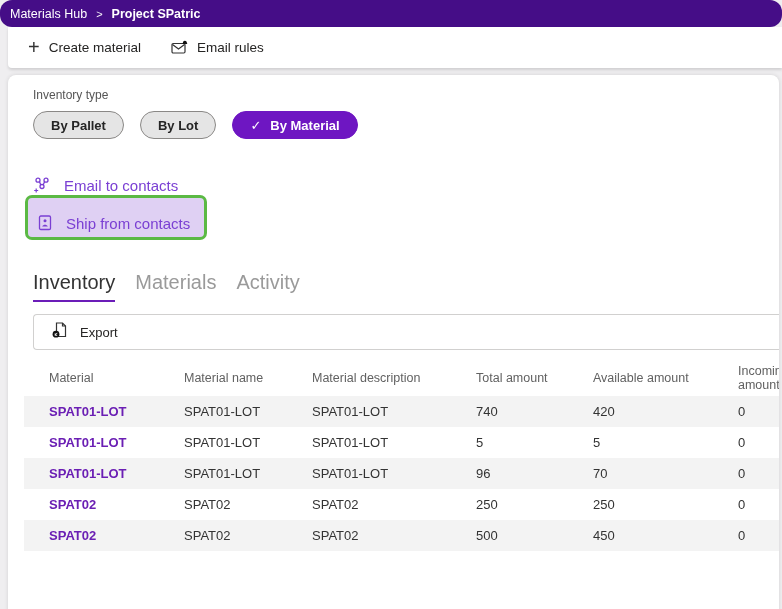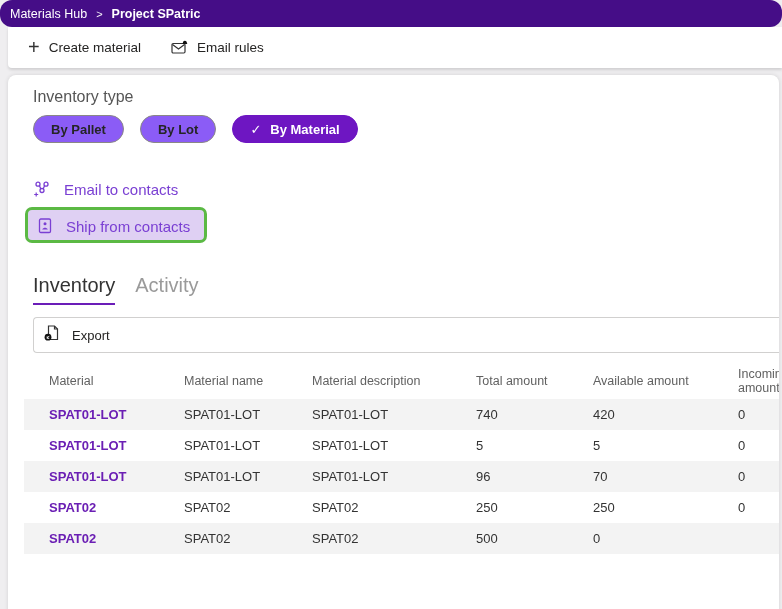--- a/index.html
+++ b/index.html
@@ -46,64 +46,64 @@
     overflow: hidden;
   }
 
   .page-title {
     margin: 26px 0 0 25px;
     font-size: 27px; font-weight: 400;
     color: var(--title);
     letter-spacing: -0.2px;
   }
 
-  .inv-type-label { margin: 13px 0 0 25px; font-size: 16px; color: #555; }
+  .inv-type-label { margin: 13px 0 0 25px; font-size: 12px; color: #555; }
 
   .pill-row { display: flex; gap: 16px; margin: 9px 0 0 25px; }
   .pill {
     height: 28px; border-radius: 14px;
     display: inline-flex; align-items: center; justify-content: center;
     padding: 0 17px;
     border: 1px solid #8a8886;
-    background: #8b5cf6;
+    background: #e5e5e5;
     font-size: 13px; font-weight: 700; color: #252525;
     cursor: pointer;
   }
   .pill.selected {
     background: var(--selected-pill-bg);
     border-color: var(--selected-pill-bg);
     color: #fff; gap: 9px;
   }
   .pill.selected .check-glyph { font-size: 13px; font-weight: 400; }
 
   .link-row { display: flex; align-items: center; gap: 13px; margin: 37px 0 0 25px; color: var(--link); font-size: 15px; cursor: pointer; width: max-content; }
   .link-row .lnk-icon svg { display: block; }
 
   .highlight-box {
-    margin: 9px 0 0 17px;
+    margin: 1px 0 0 17px;
     width: max-content;
     border: 3px solid var(--highlight-border);
     border-radius: 7px;
     background: var(--highlight-bg);
-    padding: 5px 10px 3px 5px;
+    padding: 14px 10px 3px 5px;
   }
   .highlight-box .link-row { margin: 0; padding: 2px 4px; }
 
   .tabs { display: flex; gap: 20px; margin: 31px 0 0 25px; align-items: flex-end; }
   .tab { font-size: 20px; color: #9a9a9a; padding-bottom: 6px; cursor: pointer; border-bottom: 2.5px solid transparent; }
   .tab.active { color: #333; border-bottom-color: var(--tab-underline); }
 
   .export-bar {
     margin: 12px 0 0 25px; margin-right: -2px;
     height: 36px;
     border: 1px solid #d1d0cf; border-right: none;
     border-radius: 4px 0 0 4px;
     background: #fff;
     display: flex; align-items: center; gap: 12px;
-    padding-left: 9px;
+    padding-left: 17px;
     cursor: pointer;
   }
   .export-bar .exp-label { font-size: 13px; color: #252423; }
 
   
   .table-wrap { margin: 10px 0 0 16px; }
   .grid-row {
     display: grid;
     grid-template-columns: 123px 116px 152px 105px 133px 1fr;
     align-items: center;
@@ -181,20 +181,21 @@
           <circle cx="8" cy="6.8" r="1.5" fill="#7A3FD3"></circle>
           <path d="M5.2 12.6 c1 -2.6 4.6 -2.6 5.6 0 z" fill="#7A3FD3"></path>
         </svg>
       </span>
       <span>Ship from contacts</span>
     </div>
   </div>
 
   <div class="tabs">
     <div class="tab active">Inventory</div>
+    <div class="tab">Materials</div>
     <div class="tab">Activity</div>
   </div>
 
   <div class="export-bar">
     <span>
       <svg width="17" height="18" viewBox="0 0 17 18" fill="none">
         <path d="M5.5 2 h6 l3 3 v10.5 h-9 z" stroke="#333" stroke-width="1.2" fill="none"></path>
         <path d="M11.5 2 v3 h3" stroke="#333" stroke-width="1.2" fill="none"></path>
         <circle cx="5" cy="13.2" r="3.4" fill="#111"></circle>
         <path d="M6.3 11.9 L4 14.2 M4.2 12.3 v2 h2" stroke="#fff" stroke-width="0.9" fill="none"></path>
@@ -243,18 +244,19 @@
         <div>SPAT02</div>
         <div>250</div>
         <div>250</div>
         <div>0</div>
       </div>
       <div class="grid-row table-row">
         <div class="cell-link">SPAT02</div>
         <div>SPAT02</div>
         <div>SPAT02</div>
         <div>500</div>
+        <div>450</div>
         <div>0</div>
       </div>
     </div>
   </div>
 
 </div>
 
 </body></html>

